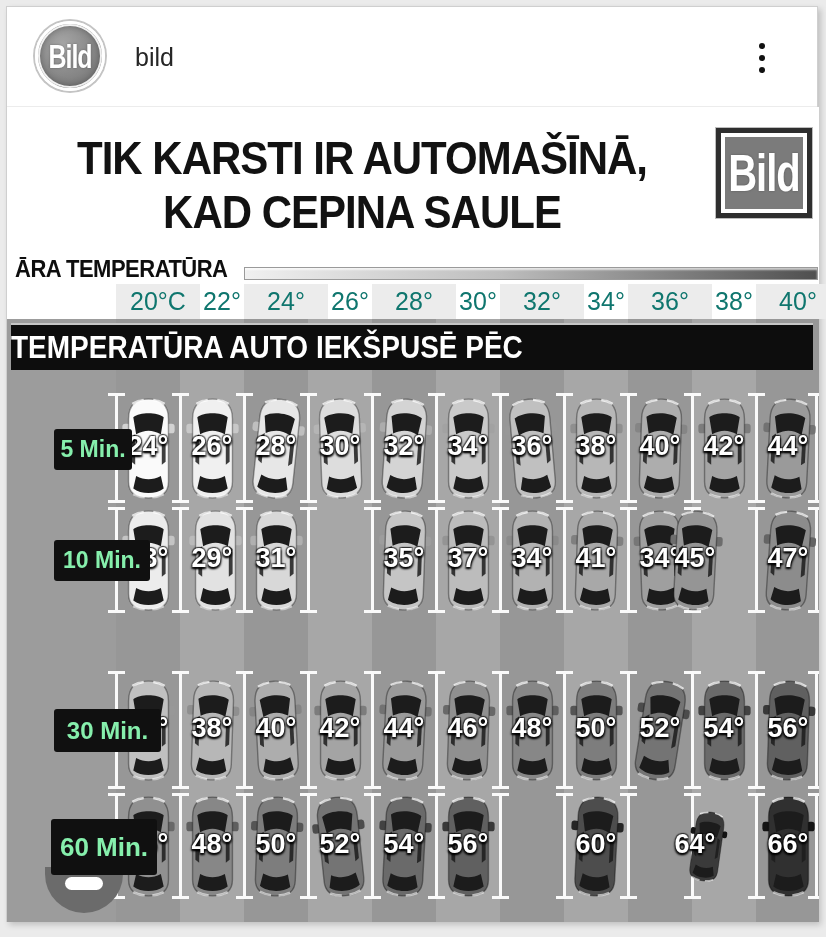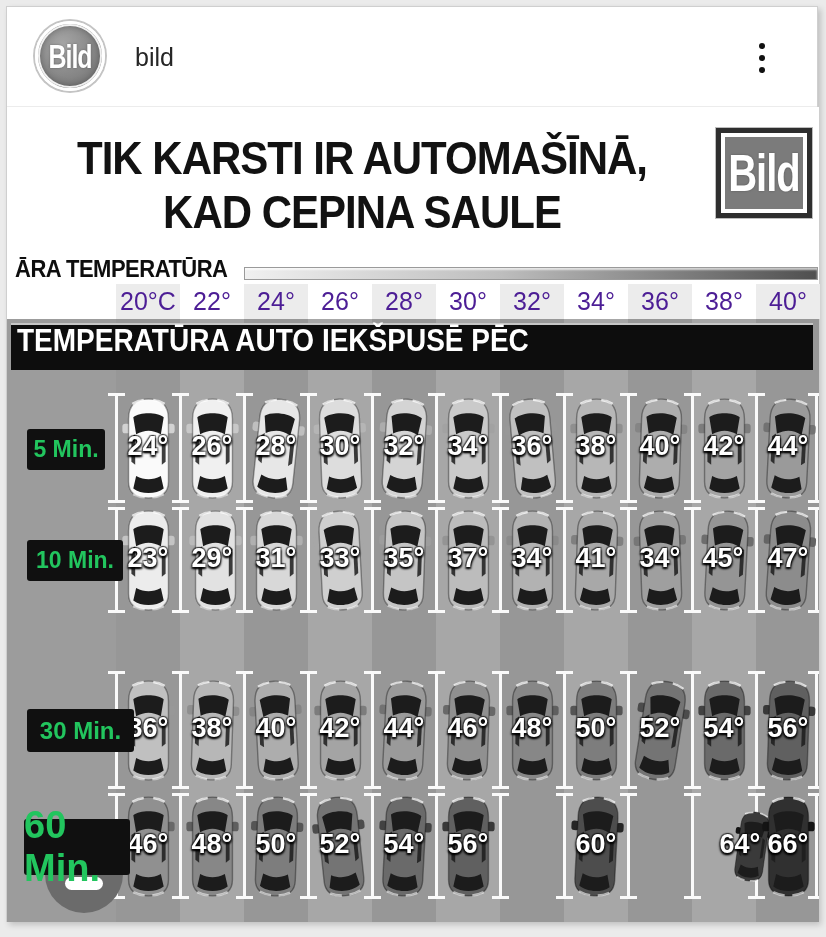--- a/index.html
+++ b/index.html
@@ -68,37 +68,37 @@
     transform: scaleY(1.12); transform-origin:left top;
   }
   .gradient-bar {
     position:absolute; left:237px; top:160px; width:574px; height:13px;
     background: linear-gradient(to right, var(--gradient_start,#f0f0f0), #bdbdbd 45%, var(--gradient_end,#4f4f4f));
     border:1px solid #9a9a9a;
     box-shadow: inset 0 2px 2px rgba(255,255,255,0.7);
   }
   .scale-row { position:absolute; left:0; top:177px; height:35px; width:812px; }
   .scale-cell {
-    position:absolute; top:0; height:35px; width:64px;
+    position:absolute; top:0; height:35px; width:84px;
     display:flex; align-items:center; justify-content:center;
-    font-size:25px; color:#4c1d95;
+    font-size:25px; color:#0f766e;
   }
   .scale-cell.shaded { background:#ececec; }
   
   .parking {
     position:absolute; left:0; top:212px; width:812px; height:603px;
     background: var(--parking_bg,#9c9c9c); overflow:hidden;
   }
   .stripe { position:absolute; top:0; bottom:0; width:64px; }
   .stripe.dark  { background: var(--stripe_dark,#979797); }
   .stripe.light { background: var(--stripe_light,#a7a7a7); }
   .banner {
     position:absolute; left:4px; right:6px; top:6px; height:45px;
     background: var(--banner_bg,#0d0d0d);
-    display:flex; align-items:flex-start; padding-left:6px;
+    display:flex; align-items:center; padding-left:0;
     box-shadow: 0 -2px 0 #c6c6c6;
   }
   .banner span {
     color: var(--banner_text,#ffffff); font-weight:bold; font-size:28px;
     letter-spacing:0; transform: scaleY(1.1); transform-origin:left center; white-space:nowrap;
   }
   .car-row { position:absolute; left:0; width:812px; }
   .pline { position:absolute; top:2px; bottom:2px; width:3px; background:#fafafa; }
   .pline::before, .pline::after {
     content:''; position:absolute; left:-7px; width:17px; height:3px; background:#fafafa;
@@ -107,28 +107,28 @@
   .car-cell { position:absolute; top:0; bottom:0; width:64px; display:flex; align-items:center; justify-content:center; }
   .car-cell svg { display:block; }
   .car-temp {
     position:absolute; left:0; right:0; top:50%; transform:translateY(-54%);
     text-align:center; color:#fff; font-weight:bold; font-size:27px;
     text-shadow:-1px -1px 1px rgba(0,0,0,.55), 1px -1px 1px rgba(0,0,0,.55),
                 -1px 2px 2px rgba(0,0,0,.85), 1px 2px 2px rgba(0,0,0,.85);
     pointer-events:none;
   }
   .row-label {
-    position:absolute; background: var(--label_box_bg,#101010); color:#22c55e;
+    position:absolute; background: var(--label_box_bg,#101010); color:#86efac;
     font-weight:bold; display:flex; align-items:center; justify-content:center;
-    border-radius:3px; z-index:4; letter-spacing:0;
+    border-radius:3px; z-index:4; letter-spacing:0;margin-left:27px;
   }
   #label-0 { left:20px; top:110px; width:78px;  height:41px; font-size:23px; }
   #label-1 { left:20px; top:221px; width:96px;  height:41px; font-size:23px; }
   #label-2 { left:20px; top:390px; width:107px;  height:43px; font-size:24px; }
-  #label-3 { left:17px; top:500px; width:106px; height:56px; font-size:38px; }
+  #label-3 { left:17px; top:500px; width:106px; height:56px; font-size:26px; }
   .bulb {
     position:absolute; left:38px; top:548px; width:78px; height:46px; z-index:3;
     background:#6b6b6b; border-radius:0 0 44px 44px;
   }
   .bulb i {
     position:absolute; left:20px; top:10px; width:38px; height:13px;
     background:#fff; border-radius:7px;
   }
   .info-footer {
     position:absolute; left:0; right:0; bottom:0; height:26px; z-index:5;
@@ -440,36 +440,20 @@
     <path d="M17,84 C26,88.5 34,88.5 43,84 L46,97 C38,103.5 22,103.5 14,97 Z" fill="#1c1c1c"></path>
     <path d="M12,43 L16,40 L16,72 L12,69 Z" fill="#1c1c1c" opacity="0.85"></path>
     <path d="M48,43 L44,40 L44,72 L48,69 Z" fill="#1c1c1c" opacity="0.85"></path>
     <path d="M13,8 Q19,4.5 25,4" stroke="rgba(255,255,255,0.75)" stroke-width="2.5" fill="none"></path>
     <path d="M47,8 Q41,4.5 35,4" stroke="rgba(255,255,255,0.75)" stroke-width="2.5" fill="none"></path>
     <path d="M14,103 Q20,106 26,106.5" stroke="rgba(255,255,255,0.6)" stroke-width="2.5" fill="none"></path>
     <path d="M46,103 Q40,106 34,106.5" stroke="rgba(255,255,255,0.6)" stroke-width="2.5" fill="none"></path>
   </svg>
               <div class="car-temp">31°</div>
             </div>
-            <div class="car-cell" style="left: 301px;">
-              <svg viewBox="0 0 60 110" width="57" height="105" style="transform: rotate(-3deg);">
-    <rect x="2.5" y="29" width="8" height="10" rx="3" fill="rgb(167,167,167)"></rect>
-    <rect x="49.5" y="29" width="8" height="10" rx="3" fill="rgb(167,167,167)"></rect>
-    <path d="M30,3 C15,3 9,11 9,24 L9,90 C9,102 16,107 30,107 C44,107 51,102 51,90 L51,24 C51,11 45,3 30,3 Z" fill="rgb(207,207,207)" stroke="rgba(0,0,0,0.35)" stroke-width="1.5"></path>
-    <path d="M14,22 C21,16.5 39,16.5 46,22 L43,40 C34,35 26,35 17,40 Z" fill="#1c1c1c"></path>
-    <path d="M17,84 C26,88.5 34,88.5 43,84 L46,97 C38,103.5 22,103.5 14,97 Z" fill="#1c1c1c"></path>
-    <path d="M12,43 L16,40 L16,72 L12,69 Z" fill="#1c1c1c" opacity="0.85"></path>
-    <path d="M48,43 L44,40 L44,72 L48,69 Z" fill="#1c1c1c" opacity="0.85"></path>
-    <path d="M13,8 Q19,4.5 25,4" stroke="rgba(255,255,255,0.75)" stroke-width="2.5" fill="none"></path>
-    <path d="M47,8 Q41,4.5 35,4" stroke="rgba(255,255,255,0.75)" stroke-width="2.5" fill="none"></path>
-    <path d="M14,103 Q20,106 26,106.5" stroke="rgba(255,255,255,0.6)" stroke-width="2.5" fill="none"></path>
-    <path d="M46,103 Q40,106 34,106.5" stroke="rgba(255,255,255,0.6)" stroke-width="2.5" fill="none"></path>
-  </svg>
-              <div class="car-temp">33°</div>
-            </div>
             <div class="car-cell" style="left: 365px;">
               <svg viewBox="0 0 60 110" width="57" height="105" style="transform: rotate(2deg);">
     <rect x="2.5" y="29" width="8" height="10" rx="3" fill="rgb(157,157,157)"></rect>
     <rect x="49.5" y="29" width="8" height="10" rx="3" fill="rgb(157,157,157)"></rect>
     <path d="M30,3 C15,3 9,11 9,24 L9,90 C9,102 16,107 30,107 C44,107 51,102 51,90 L51,24 C51,11 45,3 30,3 Z" fill="rgb(197,197,197)" stroke="rgba(0,0,0,0.35)" stroke-width="1.5"></path>
     <path d="M14,22 C21,16.5 39,16.5 46,22 L43,40 C34,35 26,35 17,40 Z" fill="#1c1c1c"></path>
     <path d="M17,84 C26,88.5 34,88.5 43,84 L46,97 C38,103.5 22,103.5 14,97 Z" fill="#1c1c1c"></path>
     <path d="M12,43 L16,40 L16,72 L12,69 Z" fill="#1c1c1c" opacity="0.85"></path>
     <path d="M48,43 L44,40 L44,72 L48,69 Z" fill="#1c1c1c" opacity="0.85"></path>
     <path d="M13,8 Q19,4.5 25,4" stroke="rgba(255,255,255,0.75)" stroke-width="2.5" fill="none"></path>
@@ -536,21 +520,21 @@
     <path d="M17,84 C26,88.5 34,88.5 43,84 L46,97 C38,103.5 22,103.5 14,97 Z" fill="#1c1c1c"></path>
     <path d="M12,43 L16,40 L16,72 L12,69 Z" fill="#1c1c1c" opacity="0.85"></path>
     <path d="M48,43 L44,40 L44,72 L48,69 Z" fill="#1c1c1c" opacity="0.85"></path>
     <path d="M13,8 Q19,4.5 25,4" stroke="rgba(255,255,255,0.75)" stroke-width="2.5" fill="none"></path>
     <path d="M47,8 Q41,4.5 35,4" stroke="rgba(255,255,255,0.75)" stroke-width="2.5" fill="none"></path>
     <path d="M14,103 Q20,106 26,106.5" stroke="rgba(255,255,255,0.6)" stroke-width="2.5" fill="none"></path>
     <path d="M46,103 Q40,106 34,106.5" stroke="rgba(255,255,255,0.6)" stroke-width="2.5" fill="none"></path>
   </svg>
               <div class="car-temp">34°</div>
             </div>
-            <div class="car-cell" style="left: 684px; justify-content: flex-end;">
+            <div class="car-cell" style="left: 656px;">
               <svg viewBox="0 0 60 110" width="57" height="105" style="transform: rotate(3deg);">
     <rect x="2.5" y="29" width="8" height="10" rx="3" fill="rgb(109,109,109)"></rect>
     <rect x="49.5" y="29" width="8" height="10" rx="3" fill="rgb(109,109,109)"></rect>
     <path d="M30,3 C15,3 9,11 9,24 L9,90 C9,102 16,107 30,107 C44,107 51,102 51,90 L51,24 C51,11 45,3 30,3 Z" fill="rgb(149,149,149)" stroke="rgba(0,0,0,0.35)" stroke-width="1.5"></path>
     <path d="M14,22 C21,16.5 39,16.5 46,22 L43,40 C34,35 26,35 17,40 Z" fill="#1c1c1c"></path>
     <path d="M17,84 C26,88.5 34,88.5 43,84 L46,97 C38,103.5 22,103.5 14,97 Z" fill="#1c1c1c"></path>
     <path d="M12,43 L16,40 L16,72 L12,69 Z" fill="#1c1c1c" opacity="0.85"></path>
     <path d="M48,43 L44,40 L44,72 L48,69 Z" fill="#1c1c1c" opacity="0.85"></path>
     <path d="M13,8 Q19,4.5 25,4" stroke="rgba(255,255,255,0.75)" stroke-width="2.5" fill="none"></path>
     <path d="M47,8 Q41,4.5 35,4" stroke="rgba(255,255,255,0.75)" stroke-width="2.5" fill="none"></path>
@@ -884,21 +868,21 @@
     <path d="M17,84 C26,88.5 34,88.5 43,84 L46,97 C38,103.5 22,103.5 14,97 Z" fill="#1c1c1c"></path>
     <path d="M12,43 L16,40 L16,72 L12,69 Z" fill="#1c1c1c" opacity="0.85"></path>
     <path d="M48,43 L44,40 L44,72 L48,69 Z" fill="#1c1c1c" opacity="0.85"></path>
     <path d="M13,8 Q19,4.5 25,4" stroke="rgba(255,255,255,0.75)" stroke-width="2.5" fill="none"></path>
     <path d="M47,8 Q41,4.5 35,4" stroke="rgba(255,255,255,0.75)" stroke-width="2.5" fill="none"></path>
     <path d="M14,103 Q20,106 26,106.5" stroke="rgba(255,255,255,0.6)" stroke-width="2.5" fill="none"></path>
     <path d="M46,103 Q40,106 34,106.5" stroke="rgba(255,255,255,0.6)" stroke-width="2.5" fill="none"></path>
   </svg>
               <div class="car-temp">60°</div>
             </div>
-            <div class="car-cell" style="left: 701px; padding-left: 24px;">
+            <div class="car-cell" style="left: 656px; padding-left: 24px;">
               <svg viewBox="0 0 60 110" width="57" height="105" style="transform: rotate(8deg);">
     <rect x="2.5" y="29" width="8" height="10" rx="3" fill="rgb(20,20,20)"></rect>
     <rect x="49.5" y="29" width="8" height="10" rx="3" fill="rgb(20,20,20)"></rect>
     <path d="M30,3 C15,3 9,11 9,24 L9,90 C9,102 16,107 30,107 C44,107 51,102 51,90 L51,24 C51,11 45,3 30,3 Z" fill="rgb(58,58,58)" stroke="rgba(0,0,0,0.35)" stroke-width="1.5"></path>
     <path d="M14,22 C21,16.5 39,16.5 46,22 L43,40 C34,35 26,35 17,40 Z" fill="#1c1c1c"></path>
     <path d="M17,84 C26,88.5 34,88.5 43,84 L46,97 C38,103.5 22,103.5 14,97 Z" fill="#1c1c1c"></path>
     <path d="M12,43 L16,40 L16,72 L12,69 Z" fill="#1c1c1c" opacity="0.85"></path>
     <path d="M48,43 L44,40 L44,72 L48,69 Z" fill="#1c1c1c" opacity="0.85"></path>
     <path d="M13,8 Q19,4.5 25,4" stroke="rgba(255,255,255,0.75)" stroke-width="2.5" fill="none"></path>
     <path d="M47,8 Q41,4.5 35,4" stroke="rgba(255,255,255,0.75)" stroke-width="2.5" fill="none"></path>

